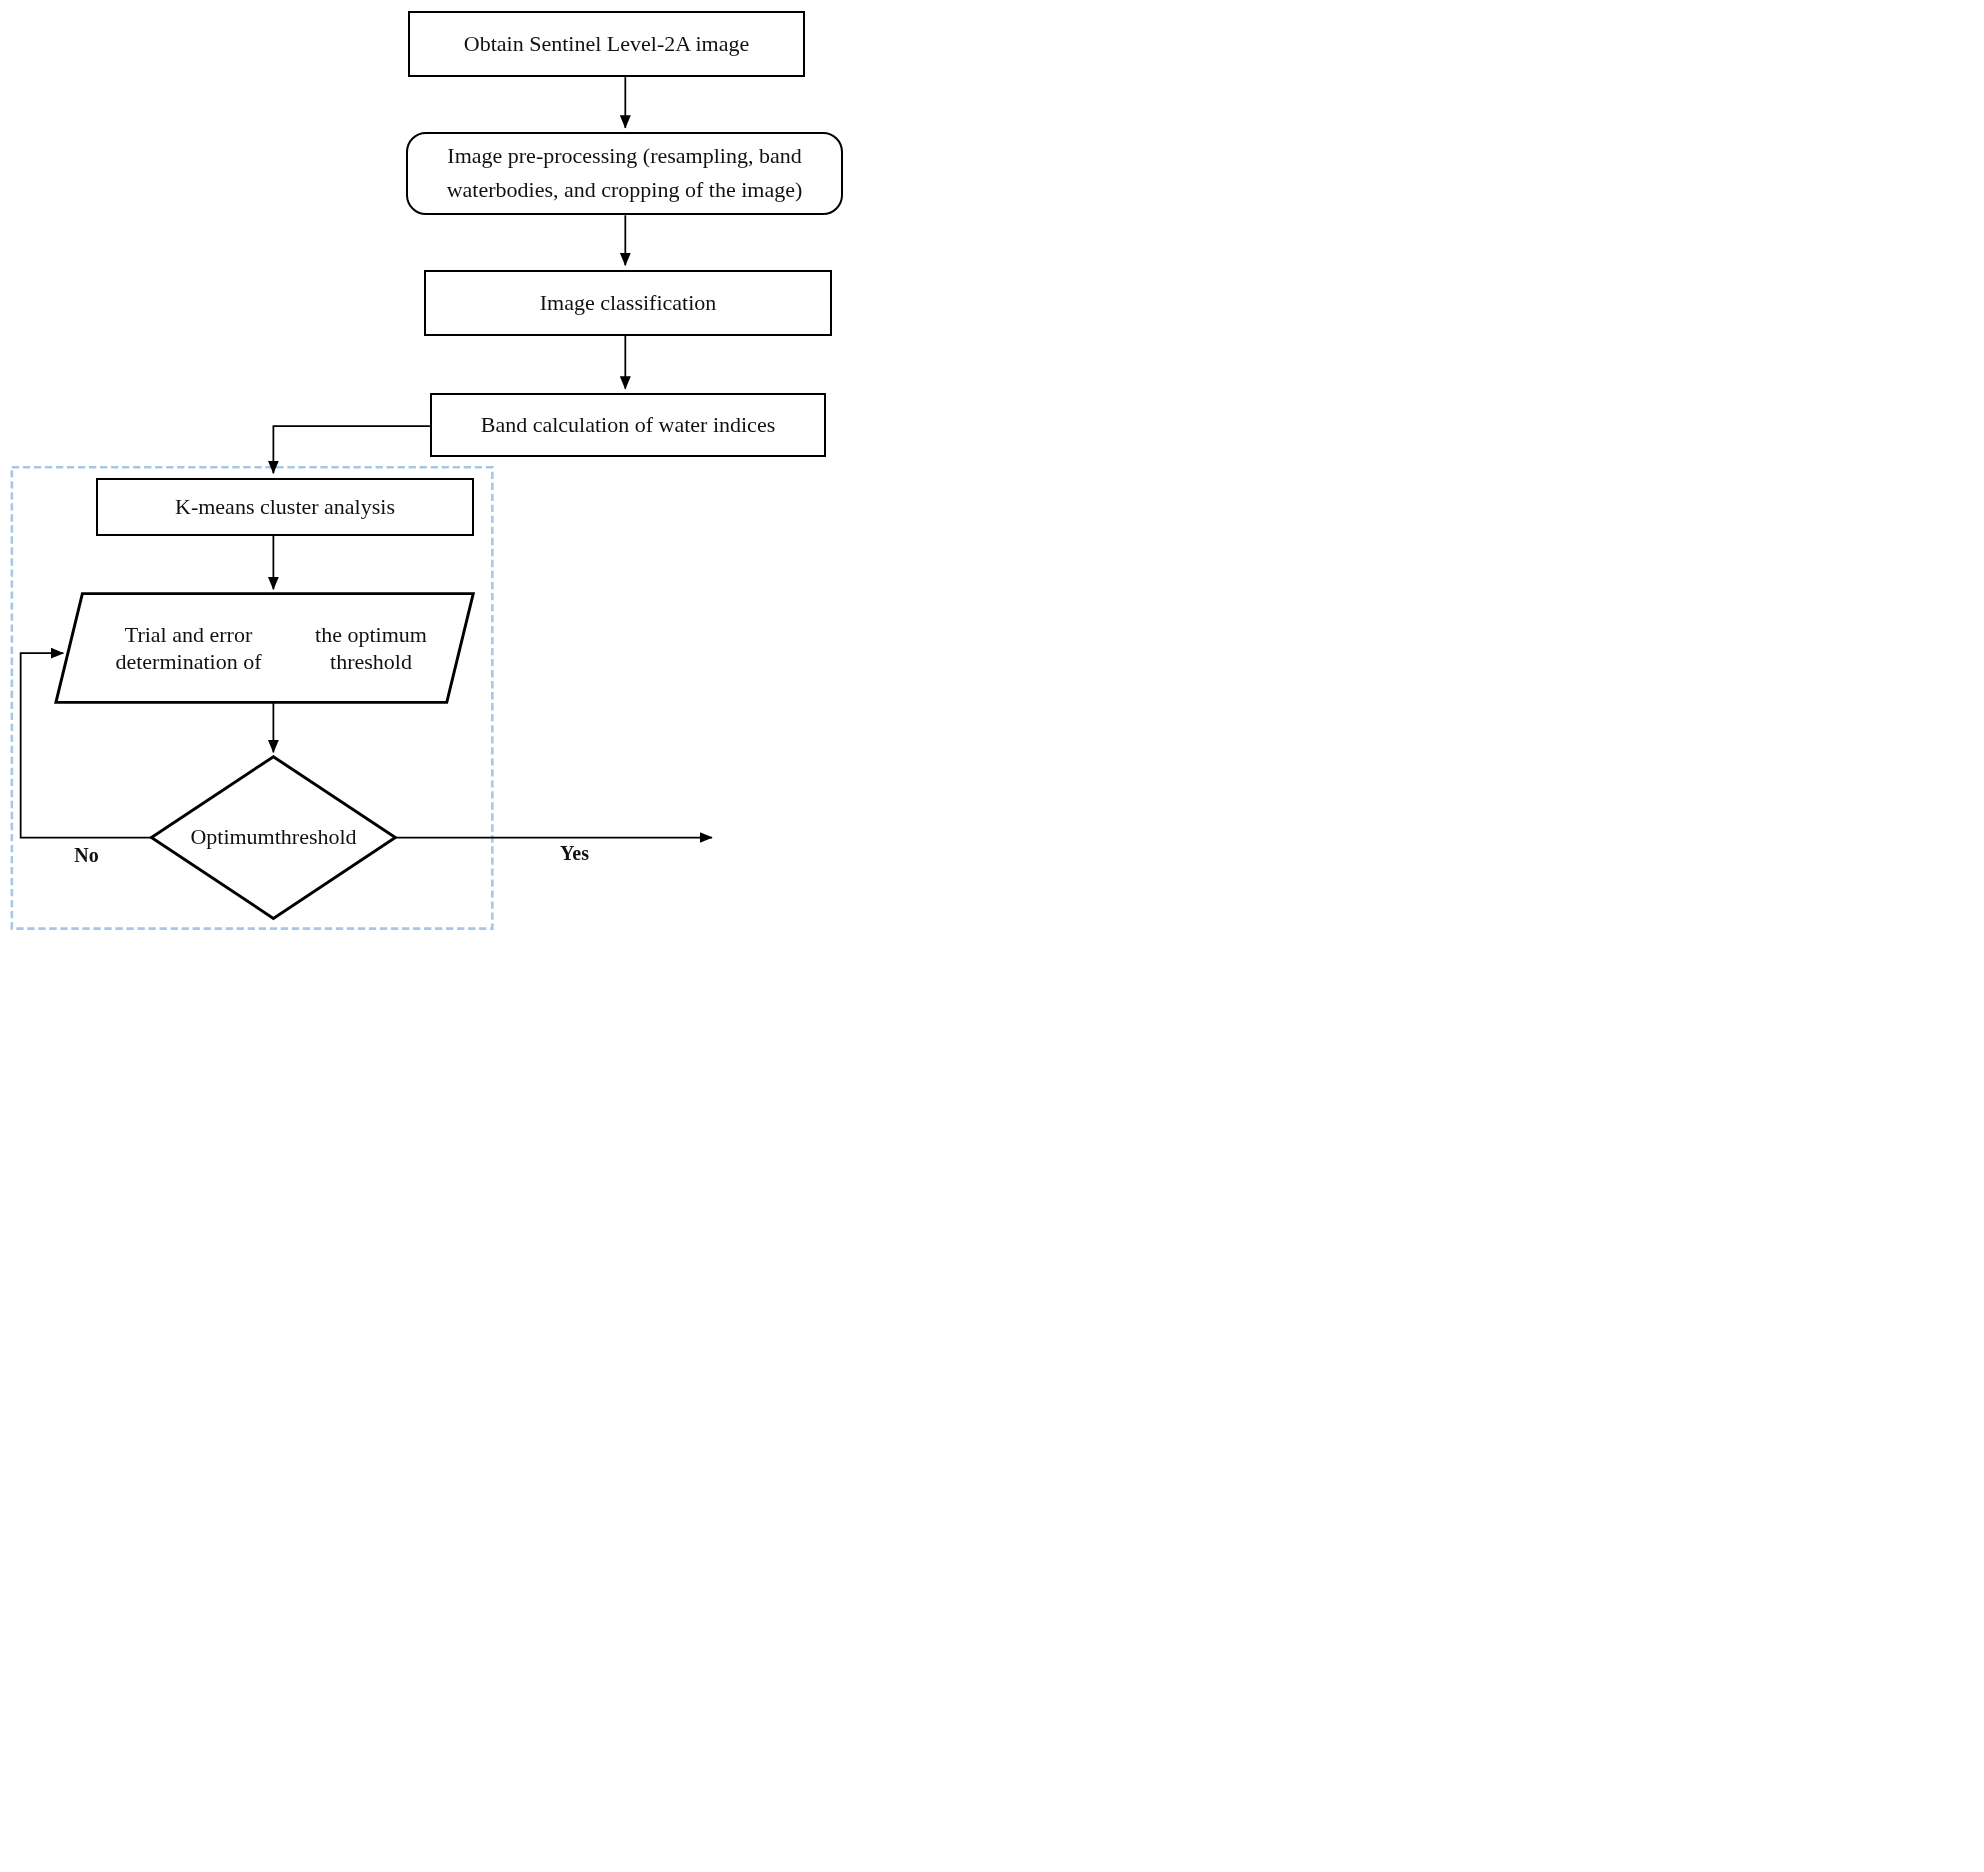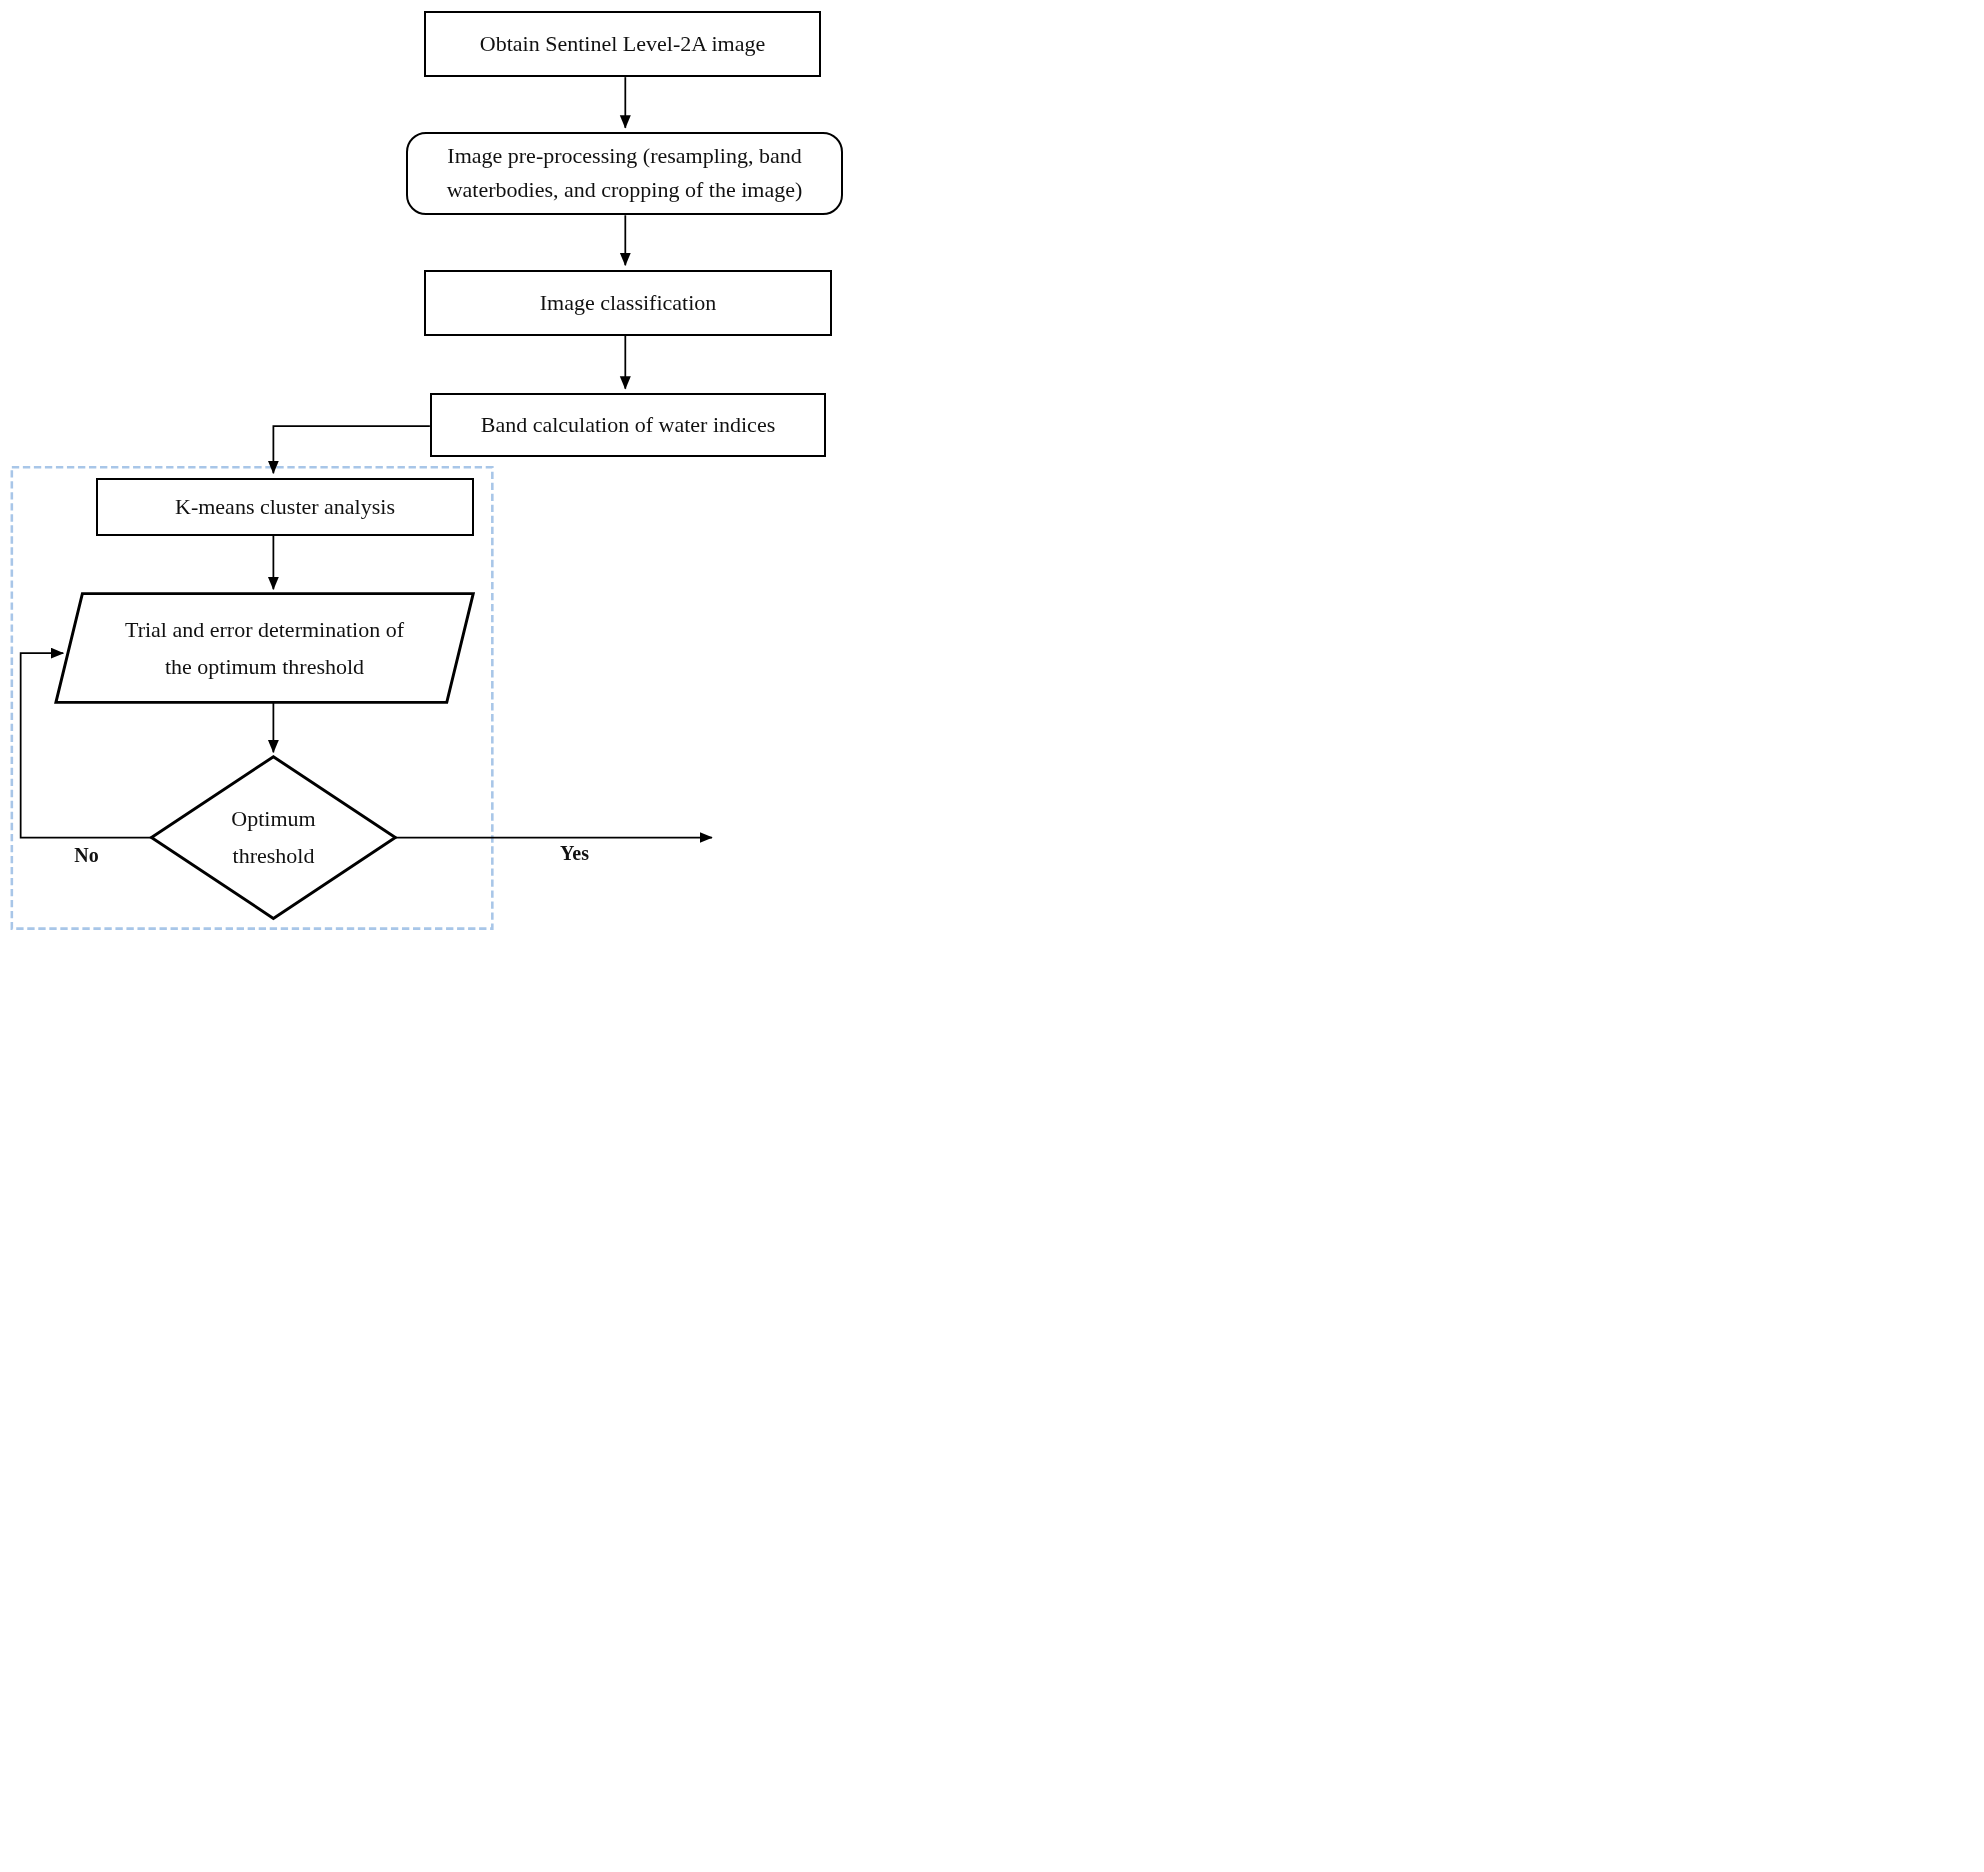--- a/index.html
+++ b/index.html
@@ -31,21 +31,21 @@
     justify-content:center;
     text-align:center;
     font-size:22px;
     line-height:1.2;
     row-gap:7.3px;
   }
   .node span{display:block;white-space:nowrap;}
   .floating{
     position:absolute;
     display:flex;
-    flex-direction:column;
+    flex-direction:row;
     align-items:center;
     justify-content:center;
     text-align:center;
     font-size:22px;
     line-height:1.2;
     row-gap:10.3px;
     background:transparent;
     border:none;
   }
   .bold{font-weight:bold;}
@@ -91,21 +91,21 @@
 
     <path class="connector" d="M206,1140 L28,1140 L28,889 L86,889" marker-end="url(#arrowhead)"></path>
 
     <path class="connector" d="M538,1140 L969,1140" marker-end="url(#arrowhead)"></path>
 
     <polygon class="shape" points="112,808 644,808 608,956 76,956"></polygon>
 
     <polygon class="shape" points="372,1030 538,1140 372,1250 206,1140"></polygon>
   </svg>
 
-  <div class="node" style="left:424px;top:11px;width:397px;height:66px;justify-content:center;">
+  <div class="node" style="left:408px;top:11px;width:397px;height:66px;justify-content:center;">
     <span>Obtain Sentinel Level-2A image</span>
   </div>
 
   <div class="node" style="left:406px;top:132px;width:437px;height:83px;border-radius:20px;">
     <span>Image pre-processing (resampling, band</span>
     <span>waterbodies, and cropping of the image)</span>
   </div>
 
   <div class="node" style="left:424px;top:270px;width:408px;height:66px;text-align:center;">
     <span>Image classification</span>

